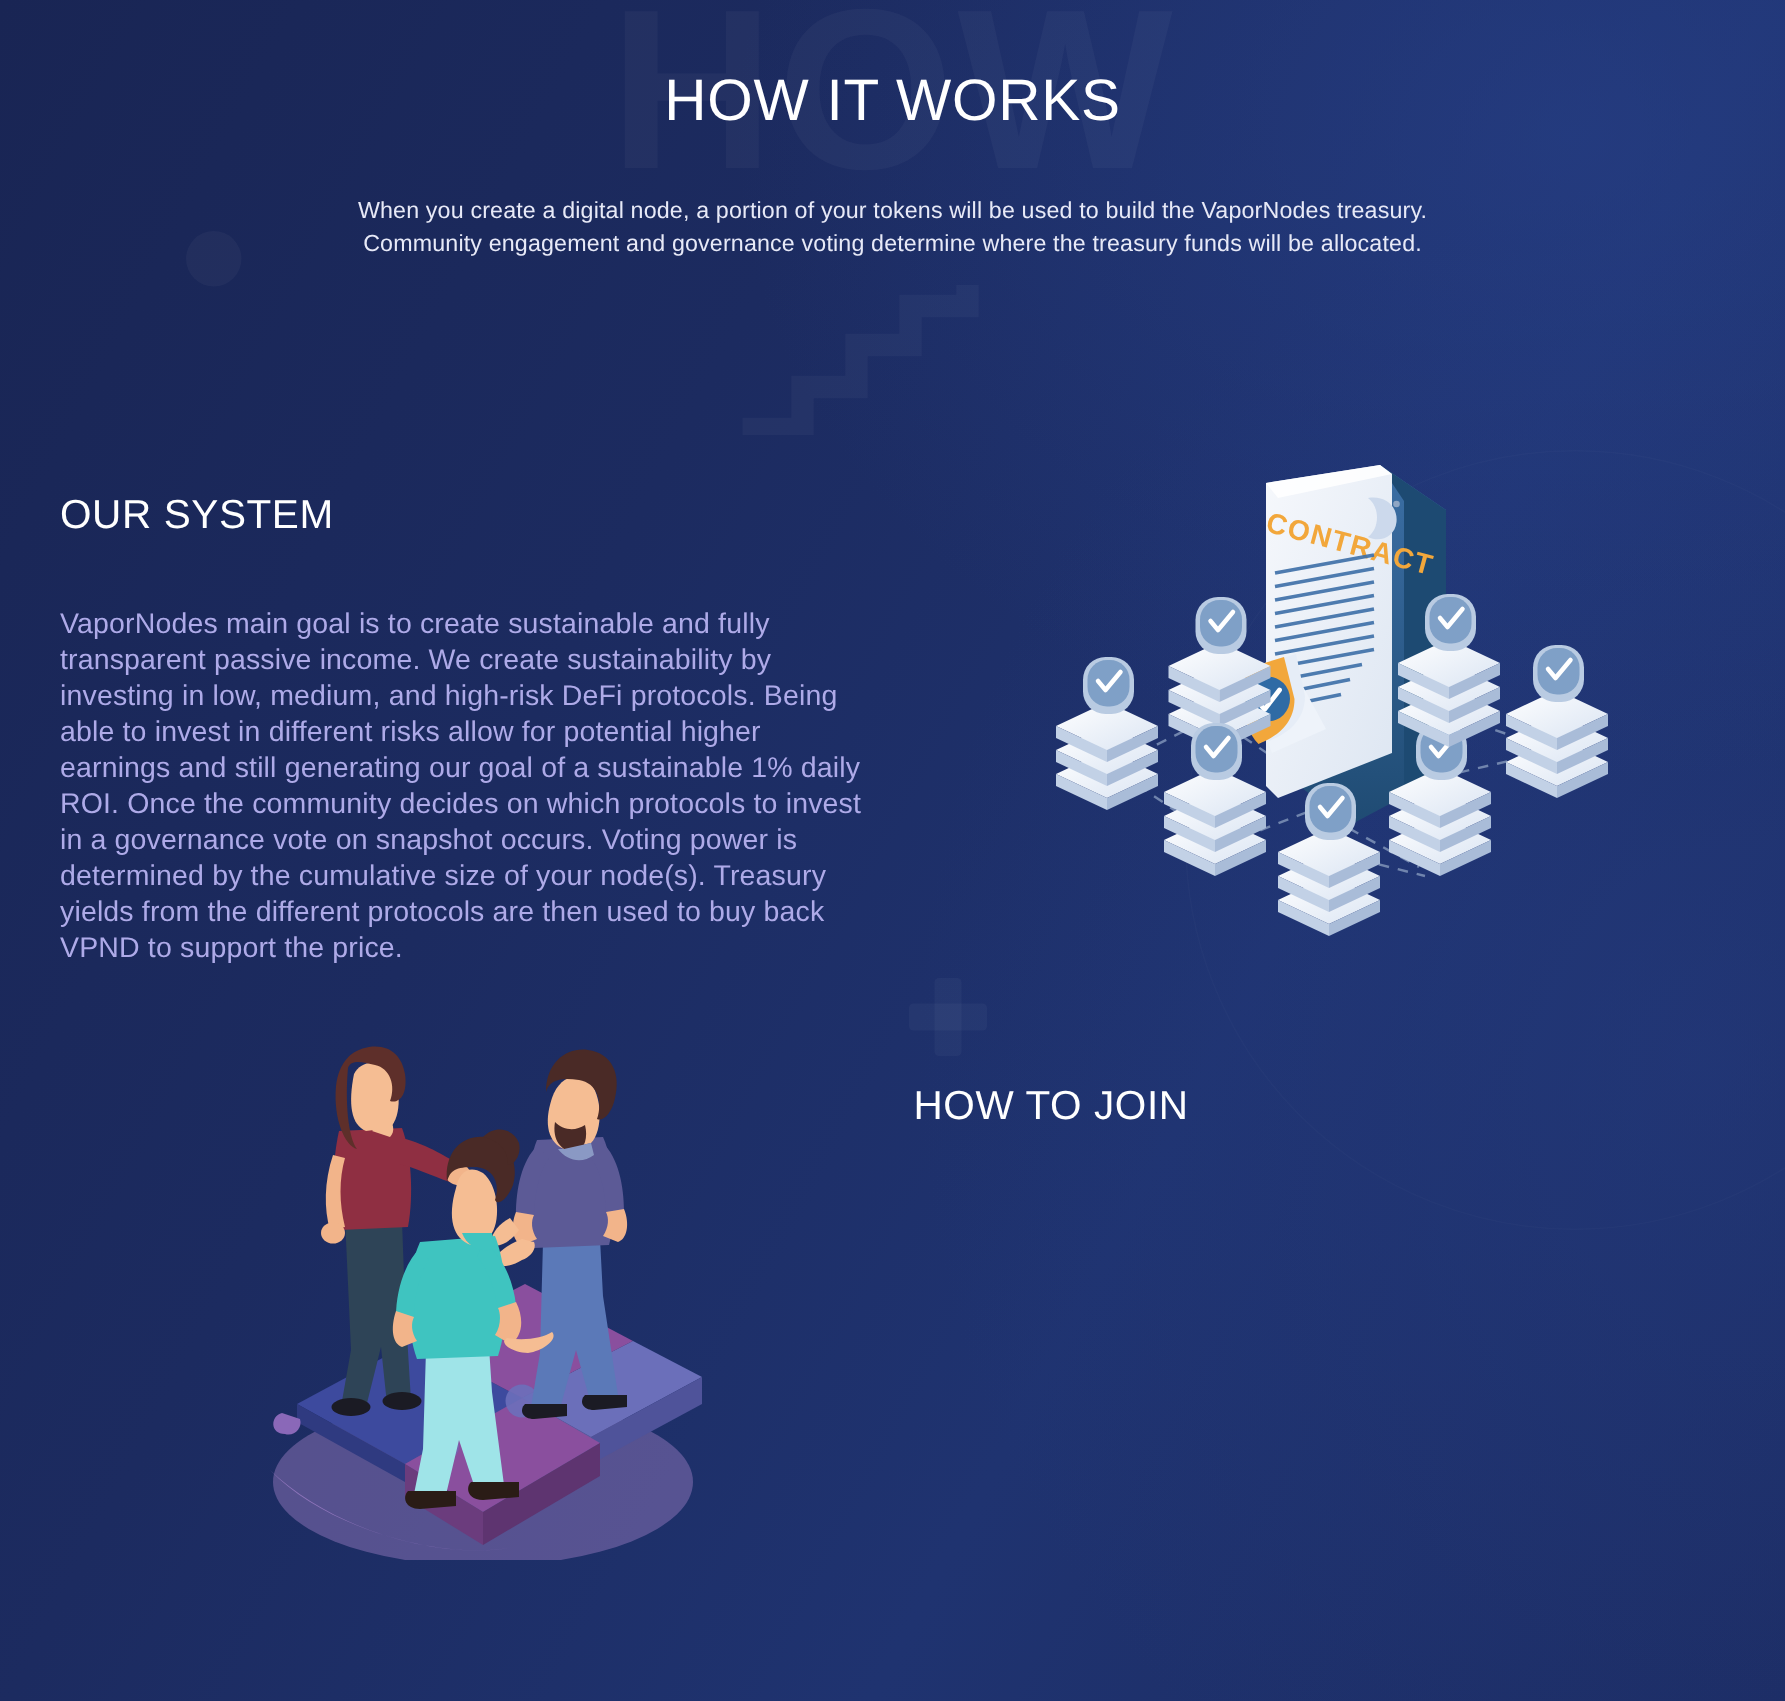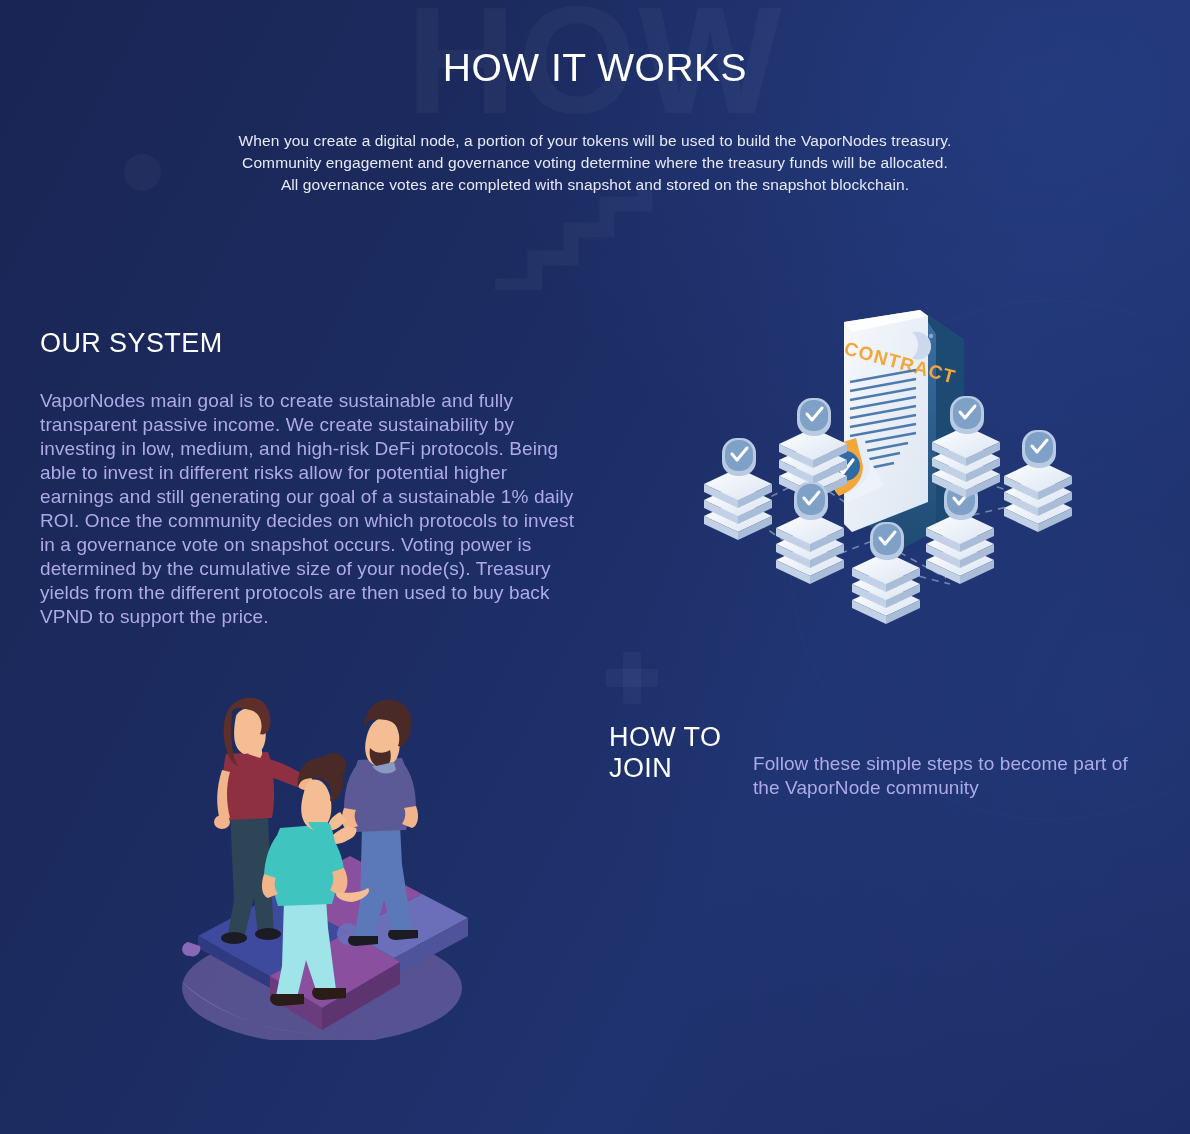--- a/index.html
+++ b/index.html
@@ -48,21 +48,21 @@
   .intro div{ white-space:nowrap; }
   
   .row{ position:absolute; display:flex; }
   .sec-head{
     font-size:27px; font-weight:400; color:#ffffff; letter-spacing:.4px;
   }
   .body-text{
     font-size:19px; line-height:24px; color:#aeaae8; letter-spacing:.1px;
   }
   
-  #our-system{ left:40px; top:328px; width:550px; }
+  #our-system{ left:40px; top:328px; width:550px;gap:16px; }
   #our-system .body-text{ margin-top:30px; width:545px; }
   
   #contract-art{ position:absolute; left:688px; top:288px; width:392px; height:336px; }
   
   #people-art{ position:absolute; left:172px; top:688px; width:296px; height:352px; }
   
   #how-to-join{ left:609px; top:722px; width:530px; }
   #how-to-join .body-text{ margin-top:30px; width:492px; }
   #how-to-join ol{
     margin-top:28px; padding-left:36px;
@@ -87,21 +87,20 @@
     <svg width="180" height="100" viewBox="0 0 180 100">
       <path d="M4 96 L40 96 L40 68 L76 68 L76 40 L112 40 L112 14 L150 14 L150 -4" fill="none" stroke="rgba(255,255,255,.035)" stroke-width="15" stroke-linecap="square" stroke-linejoin="miter"></path>
     </svg>
   </div>
 
   <div class="header">
     <h1 class="title">HOW IT WORKS</h1>
     <div class="intro">
       <div>When you create a digital node, a portion of your tokens will be used to build the VaporNodes treasury.</div>
       <div>Community engagement and governance voting determine where the treasury funds will be allocated.</div>
-      <div>All governance votes are completed with snapshot and stored on the snapshot blockchain.</div>
     </div>
   </div>
 
   <div class="row" id="our-system" style="flex-direction:column">
     <h2 class="sec-head">OUR SYSTEM</h2>
     <p class="body-text">VaporNodes main goal is to create sustainable and fully transparent passive income. We create sustainability by investing in low, medium, and high-risk DeFi protocols. Being able to invest in different risks allow for potential higher earnings and still generating our goal of a sustainable 1% daily ROI. Once the community decides on which protocols to invest in a governance vote on snapshot occurs. Voting power is determined by the cumulative size of your node(s). Treasury yields from the different protocols are then used to buy back VPND to support the price.</p>
   </div>
 
   <div id="contract-art">
     <svg width="392" height="336" viewBox="0 0 392 336">
@@ -361,16 +360,15 @@
         <path d="M132 104 C126 124 130 138 142 142 L156 134 C162 124 160 102 150 94 C140 88 134 94 132 104 Z" fill="#f5bd93"></path>
         <path d="M126 100 C124 80 136 68 152 70 C168 72 174 88 170 102 C166 112 160 116 158 112 C162 100 156 90 144 90 C132 90 128 92 126 100 Z" fill="#4a2a26"></path>
         <path d="M150 70 C158 62 170 64 174 74 C176 82 170 90 166 88 C168 80 160 72 150 70 Z" fill="#4a2a26"></path>
         <path d="M136 134 C140 144 150 148 158 144 L156 134 Z" fill="#3fc4c0"></path>
       </g>
     </svg>
   </div>
 
   <div class="row" id="how-to-join" style="flex-direction:row">
     <h2 class="sec-head">HOW TO JOIN</h2>
-    <p class="body-text">Follow these simple steps to become part of the VaporNode community</p>
   </div>
 
 </div>
 
 </body></html>

